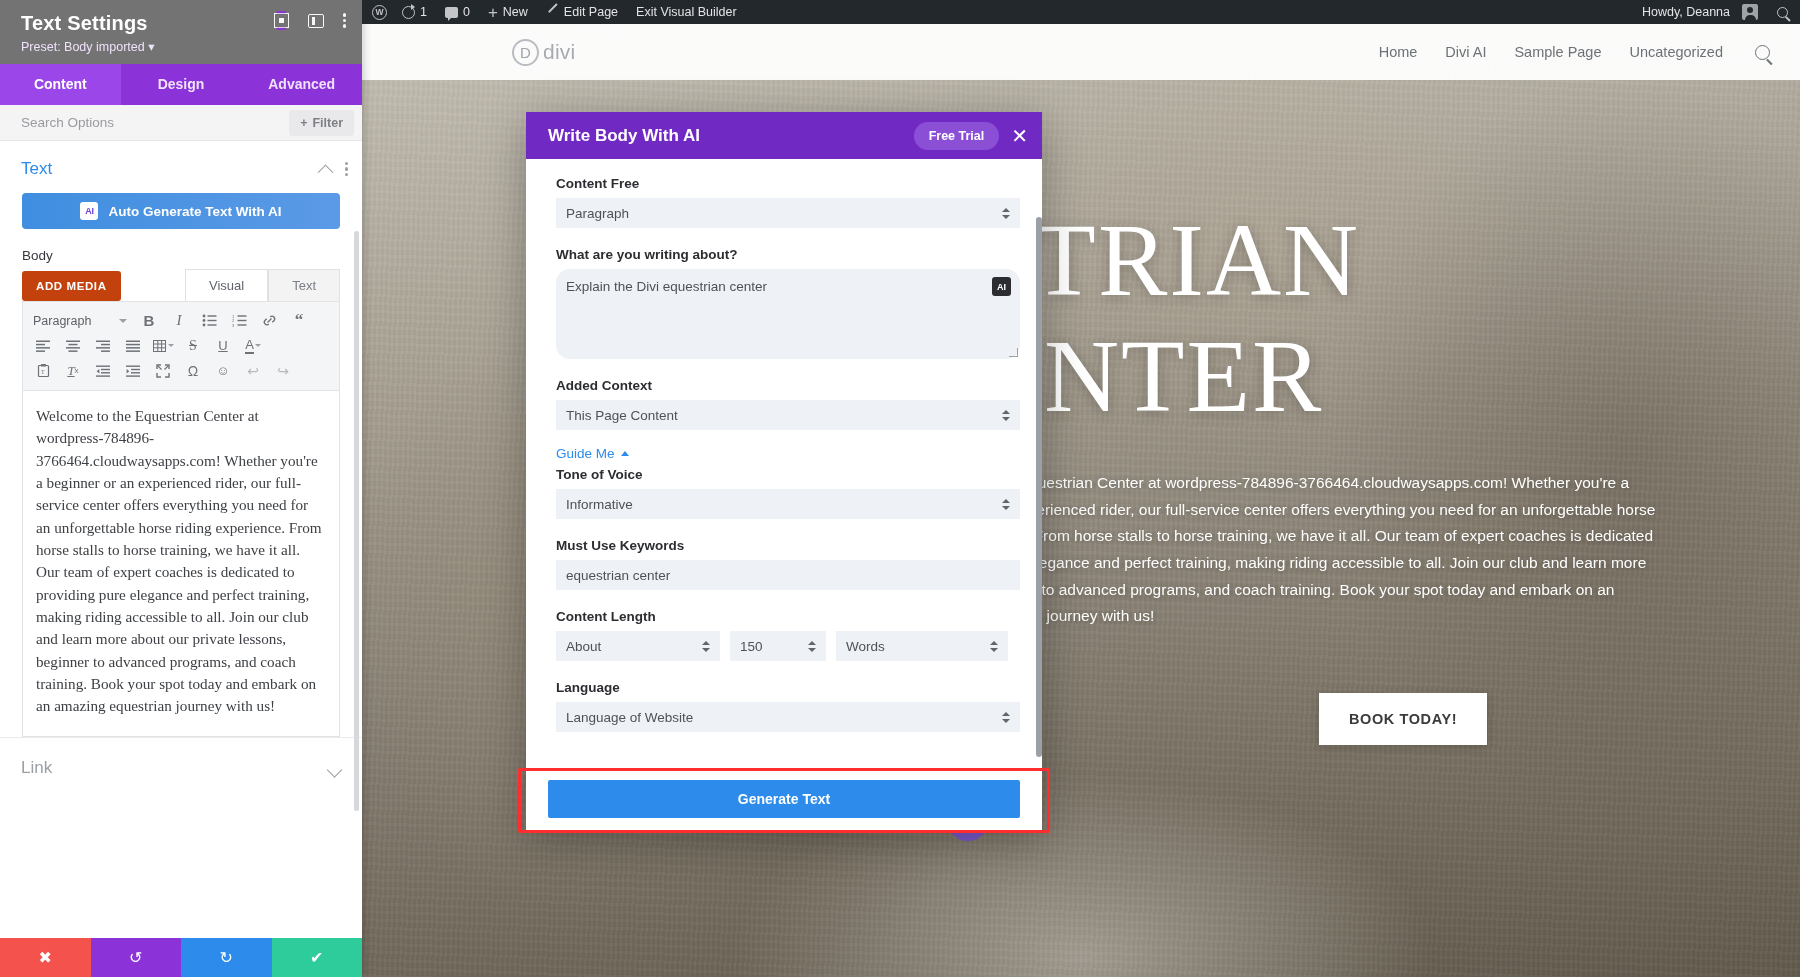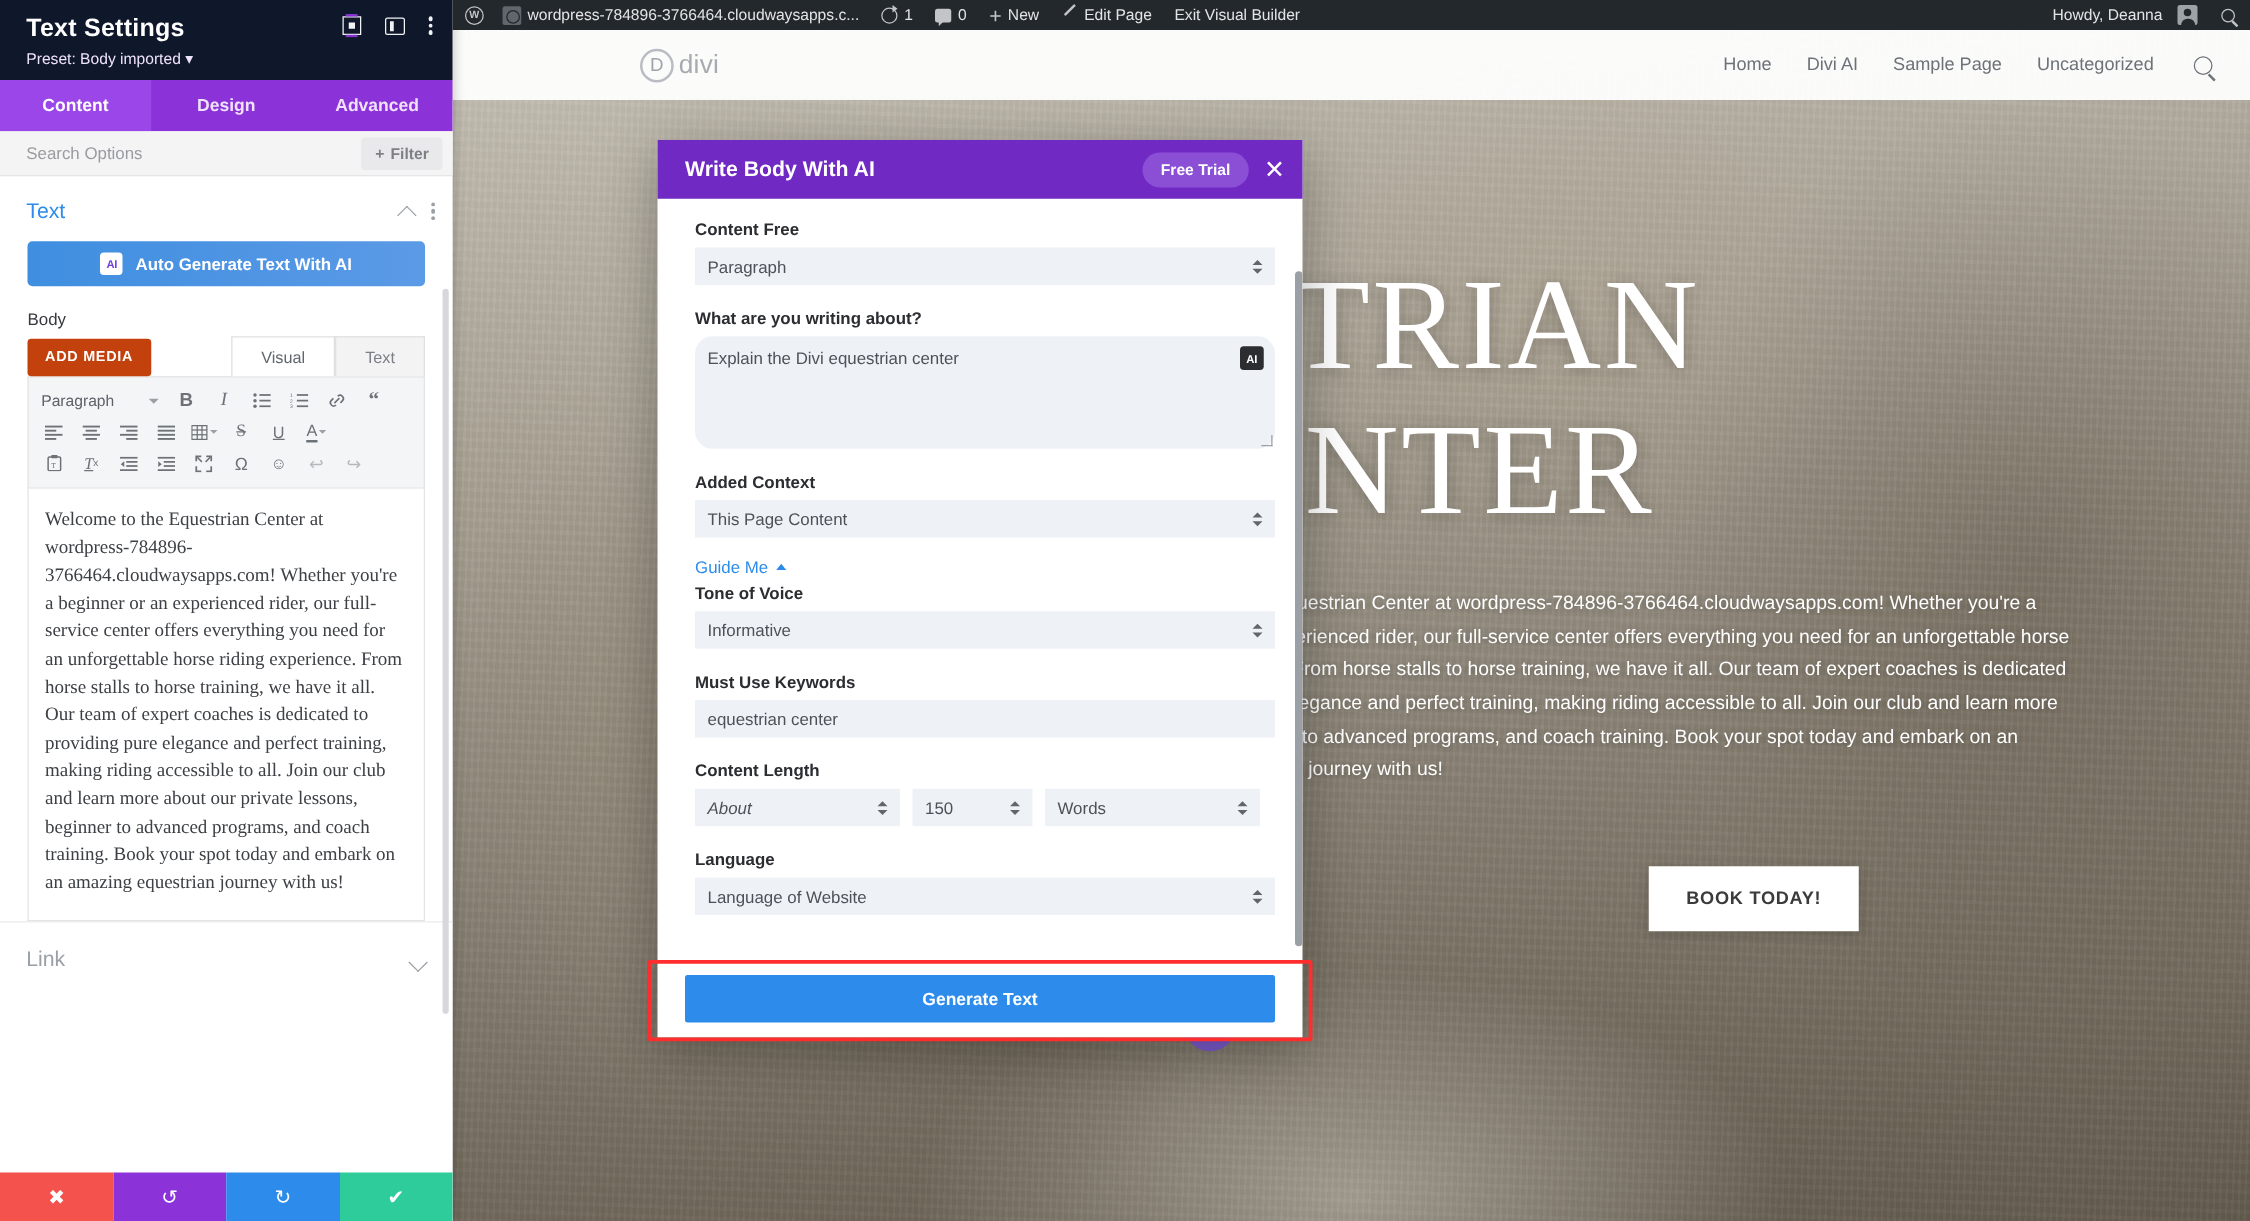--- a/index.html
+++ b/index.html
@@ -147,21 +147,21 @@
     background:#7a57d6; opacity:.9; z-index:3;
   }
 
   
   #panel {
     position:absolute; left:0; top:0; width:362px; height:977px;
     background:#fff; z-index:50; display:flex; flex-direction:column;
     box-shadow: 2px 0 8px rgba(0,0,0,.18);
   }
   .panel-head {
-    background:#0f172a; color:#fff; padding: 12px 14px 10px 21px;
+    background:#737373; color:#fff; padding: 12px 14px 10px 21px;
     position:relative;
   }
   .panel-head h1 { font-size: 20px; font-weight:700; letter-spacing:.2px; }
   .panel-preset { font-size: 12.5px; margin-top: 4px; color:#efe2fb; }
   .panel-head-icons {
     position:absolute; right: 16px; top: 13px; display:flex; align-items:center; gap: 19px;
   }
   .ph-ico { color:#fff; opacity:.95; display:flex; align-items:center; }
   .ic-target { width:15px;height:15px; border:1.6px solid #fff; position:relative; }
   .ic-target::before{content:"";position:absolute;left:4px;top:4px;width:5px;height:5px;background:#fff;}
@@ -305,21 +305,21 @@
     background:#2b2d31; color:#fff; border-radius:3px; font-size:9px;
     display:flex;align-items:center;justify-content:center; font-weight:700;
   }
   .ta-resize {
     position:absolute; right:2px; bottom:2px; width:9px;height:9px;
     border-right:1.5px solid #9aa0a6; border-bottom:1.5px solid #9aa0a6;
   }
   .guide-me { color:#2d8ceb; font-size:13.5px; margin: 16px 0 6px 0; display:flex; align-items:center; gap:6px;}
   .guide-tri { width:0;height:0;border-left:4.5px solid transparent;border-right:4.5px solid transparent;border-bottom:5.5px solid #2d8ceb;}
   .len-row { display:flex; gap: 10px; }
-  .len-row .m-select:nth-child(1){ width: 164px; font-style: italic; }
+  .len-row .m-select:nth-child(1){ width: 164px; }
   .len-row .m-select:nth-child(2){ width: 96px; }
   .len-row .m-select:nth-child(3){ width: 172px; }
 
   .modal-scrollbar {
     position:absolute; right: 0px; top: 58px; width: 6px; height: 540px;
     background:#9aa0a6; border-radius: 3px; z-index: 75;
   }
 
   .modal-foot { flex:none; padding: 0 0 12px 0; position:relative; }
   .gen-highlight {
@@ -358,24 +358,20 @@
 CENTER</div>
     <div class="hero-body">Welcome to the Equestrian Center at wordpress-784896-3766464.cloudwaysapps.com! Whether you're a beginner or an experienced rider, our full-service center offers everything you need for an unforgettable horse riding experience. From horse stalls to horse training, we have it all. Our team of expert coaches is dedicated to providing pure elegance and perfect training, making riding accessible to all. Join our club and learn more about our beginner to advanced programs, and coach training. Book your spot today and embark on an amazing equestrian journey with us!</div>
     <div class="hero-btn">BOOK TODAY!</div>
   </div>
   <div class="blue-dot"></div>
 </div>
 
 <div id="wp-adminbar">
   <div class="ab-item logo">
     <span class="wp-logo"></span>
-  </div>
-  <div class="ab-item">
-    <span class="site-ico"></span>
-    <span>wordpress-784896-3766464.cloudwaysapps.c...</span>
   </div>
   <div class="ab-item">
     <span class="ab-icon-circ"></span>
     <span>1</span>
   </div>
   <div class="ab-item">
     <span class="ab-bubble"></span>
     <span>0</span>
   </div>
   <div class="ab-item">

